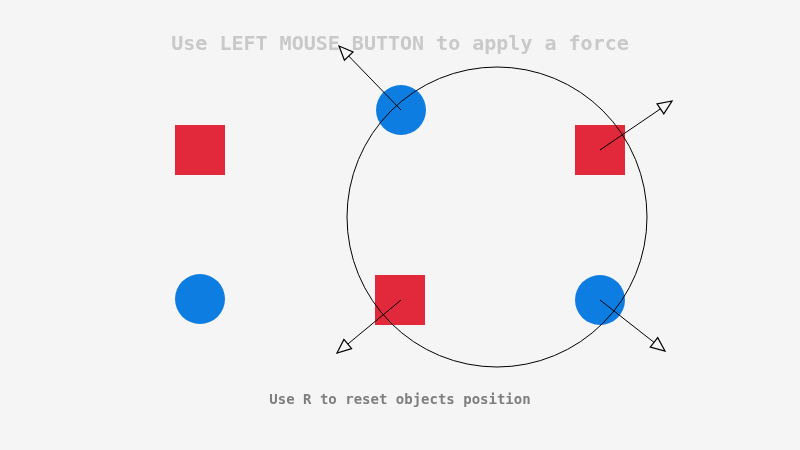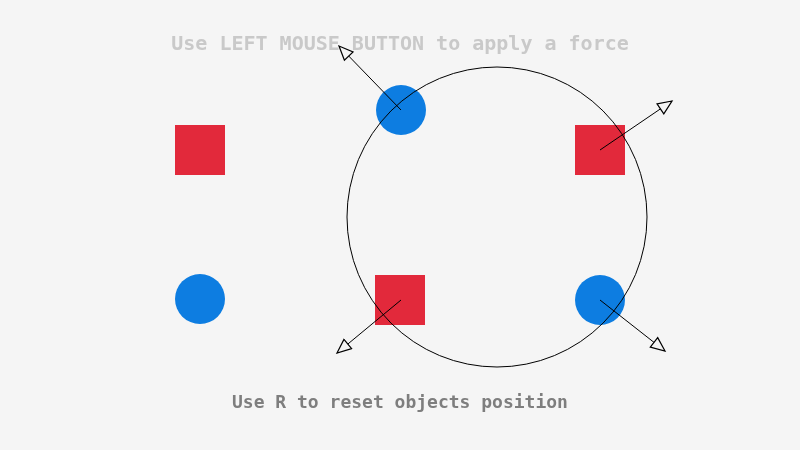--- a/index.html
+++ b/index.html
@@ -28,21 +28,21 @@
     user-select: none;
     white-space: pre;
   }
   .instruction.top {
     top: 31px;
     font-size: 20px;
     color: #C9C9C9;
   }
   .instruction.bottom {
     top: 391px;
-    font-size: 18px;
+    font-size: 14px;
     color: #7E7E7E;
   }
 </style>
 </head>
 <body>
 
 <div class="stage" style="background: rgb(245, 245, 245);">
   <svg id="scene" xmlns="http://www.w3.org/2000/svg" viewBox="0 0 800 450">
     <defs>
       <marker id="arrowhead" markerUnits="userSpaceOnUse" markerWidth="18" markerHeight="16" refX="15" refY="7" orient="auto">

